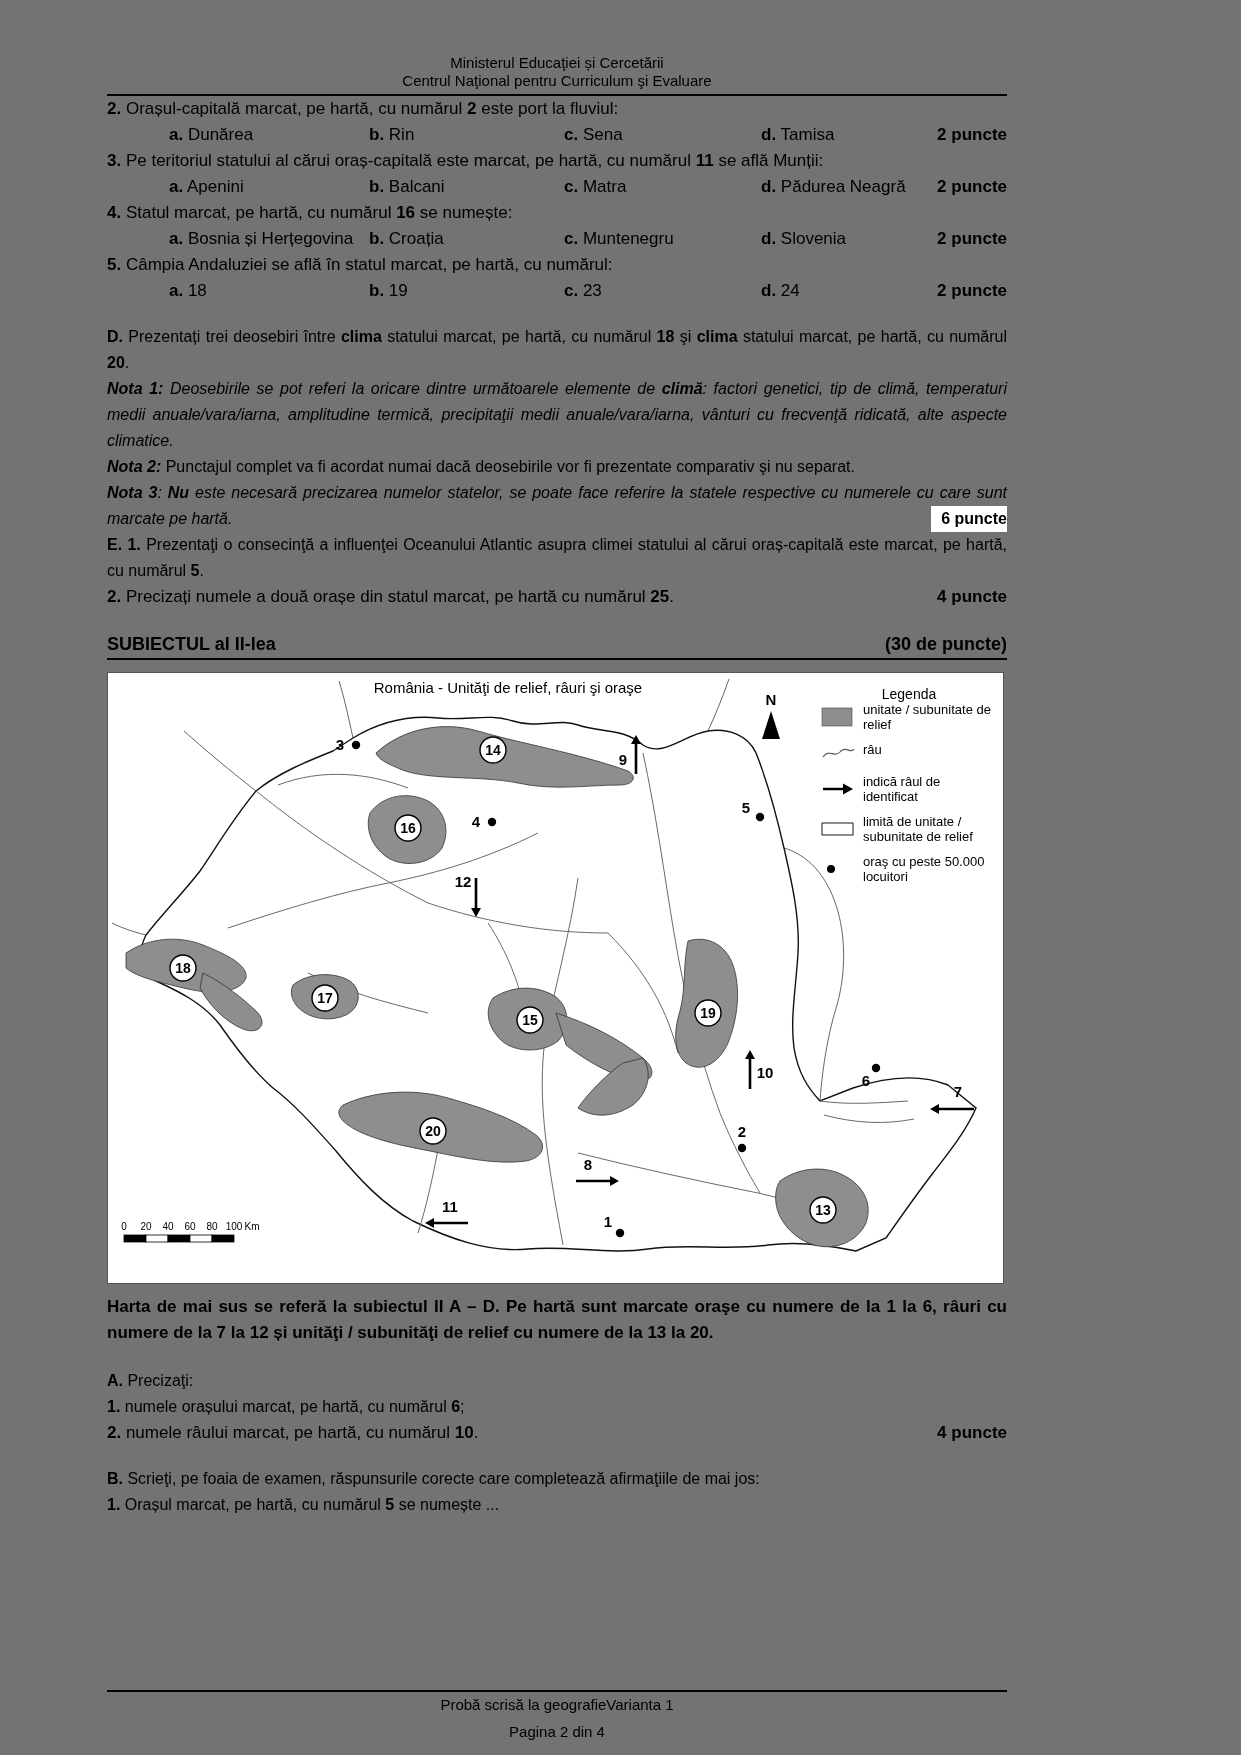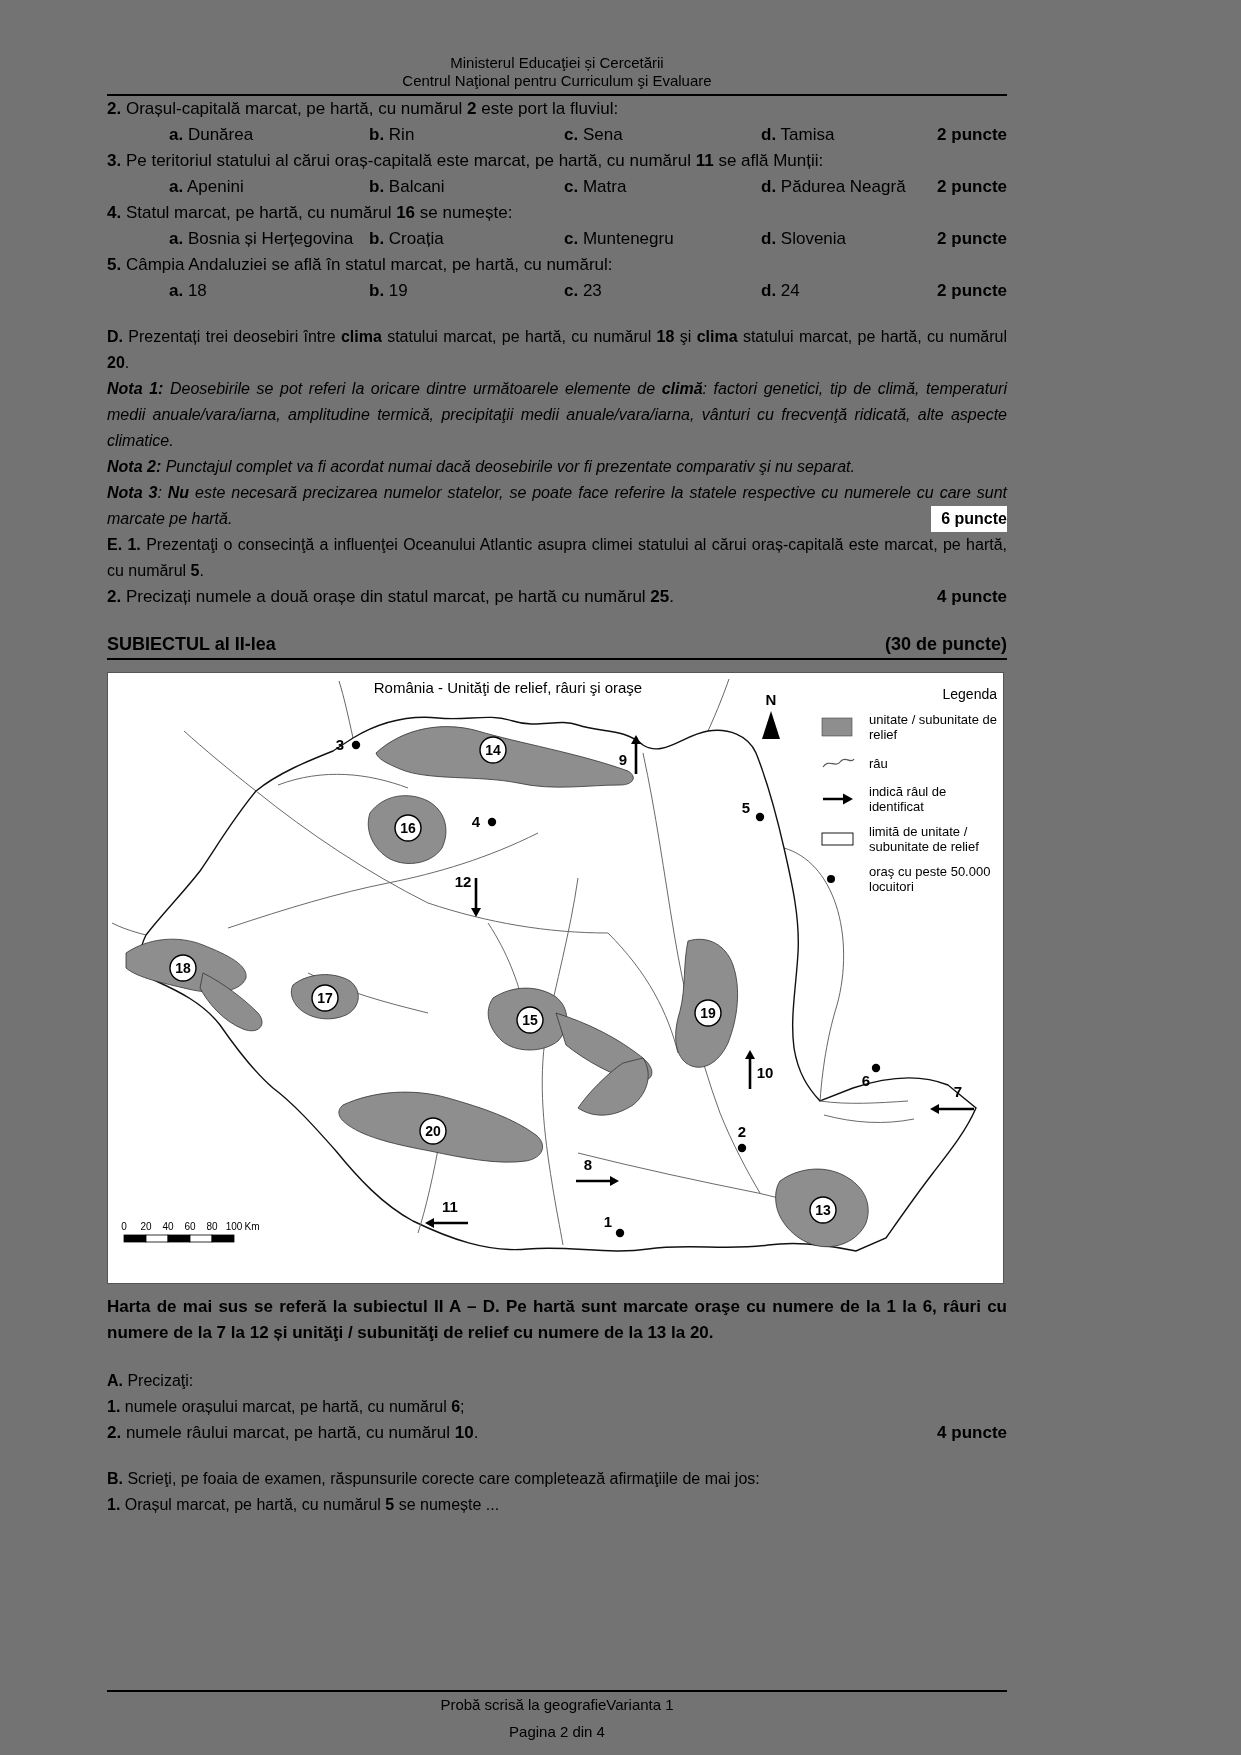--- a/index.html
+++ b/index.html
@@ -26,22 +26,22 @@
   .sec-a{margin-top:22px}
   .sec-b{margin-top:20px}
 
   .subj{display:flex;justify-content:space-between;font-weight:700;font-size:18px;line-height:24px;
         border-bottom:2px solid #000;padding-bottom:2px;margin-top:22px}
 
   .map-box{position:relative;width:897px;height:612px;border:1px solid #555;margin-top:12px;background:#fff}
   .map-box svg.mainmap{position:absolute;left:0;top:0}
   .map-title{position:absolute;top:6px;left:110px;width:580px;text-align:center;font-weight:400;font-size:15px}
   .legend{position:absolute;top:14px;right:6px;width:176px;font-size:13px;line-height:15px}
-  .legend-title{text-align:right;font-size:14px;margin-bottom:10px}
-  .legend-item{display:flex;align-items:center;gap:12px;margin-bottom:10px}
+  .legend-title{text-align:center;font-size:14px;}
+  .legend-item{display:flex;gap:6px;margin-bottom:10px}
   .licon{flex:0 0 36px;display:flex;align-items:center}
   .sw{fill:var(--relief);stroke:#444;stroke-width:.6}
   .border{fill:none;stroke:#111;stroke-width:1.4}
   .nbr{fill:none;stroke:#555;stroke-width:.9}
   .riv{fill:none;stroke:#6a6a6a;stroke-width:1}
   .blob{fill:var(--relief);stroke:#333;stroke-width:.8}
 
   .caption{margin-top:10px;font-weight:700;font-size:17px;line-height:26px;text-align:justify}
 
   .footer{position:absolute;left:107px;bottom:14px;width:900px;font-size:15px;line-height:19px;
@@ -100,21 +100,21 @@
         <span class="ob"><span style="font-weight: 700;">b.</span><span> 19</span></span>
         <span class="oc"><span style="font-weight: 700;">c.</span><span> 23</span></span>
         <span class="od"><span style="font-weight: 700;">d.</span><span> 24</span></span>
         <span class="pts">2 puncte</span>
       </div>
     </section>
 
     <section class="sec-d">
       <p class="para"><span style="font-weight: 700;">D.</span><span> Prezentați trei deosebiri între </span><span style="font-weight: 700;">clima</span><span> statului marcat, pe hartă, cu numărul </span><span style="font-weight: 700;">18</span><span> şi </span><span style="font-weight: 700;">clima</span><span> statului marcat, pe hartă, cu numărul </span><span style="font-weight: 700;">20</span><span>.</span></p>
       <p class="para"><span style="font-weight: 700; font-style: italic;">Nota 1:</span><span style="font-style: italic;"> Deosebirile se pot referi la oricare dintre următoarele elemente de </span><span style="font-weight: 700; font-style: italic;">climă</span><span style="font-style: italic;">: factori genetici, tip de climă, temperaturi medii anuale/vara/iarna, amplitudine termică, precipitaţii medii anuale/vara/iarna, vânturi cu frecvenţă ridicată, alte aspecte climatice.</span></p>
-      <p class="para"><span style="font-weight: 700; font-style: italic;">Nota 2:</span><span style="font-style: italic;"> Punctajul complet va fi acordat numai dacă deosebirile vor fi prezentate comparativ şi nu separat.</span></p>
+      <p class="para"><span style="font-weight: 700; font-style: italic;">Nota 2:</span><span style=""> Punctajul complet va fi acordat numai dacă deosebirile vor fi prezentate comparativ şi nu separat.</span></p>
       <p class="para para-rel"><span><span style="font-weight: 700; font-style: italic;">Nota 3</span><span style="font-style: italic;">: </span><span style="font-weight: 700; font-style: italic;">Nu</span><span style="font-style: italic;"> este necesară precizarea numelor statelor, se poate face referire la statele respective cu numerele cu care sunt marcate pe hartă.</span></span><span class="pts-abs">6 puncte</span></p>
     </section>
 
     <section class="sec-e">
       <p class="para"><span style="font-weight: 700;">E. 1.</span><span> Prezentaţi o consecinţă a influenţei Oceanului Atlantic asupra climei statului al cărui oraș-capitală este marcat, pe hartă, cu numărul </span><span style="font-weight: 700;">5</span><span>.</span></p>
       <div class="row-pts">
         <span class="txt"><span style="font-weight: 700;">2.</span><span> Precizați numele a două orașe din statul marcat, pe hartă cu numărul </span><span style="font-weight: 700;">25</span><span>.</span></span>
         <span class="pts">4 puncte</span>
       </div>
     </section>

